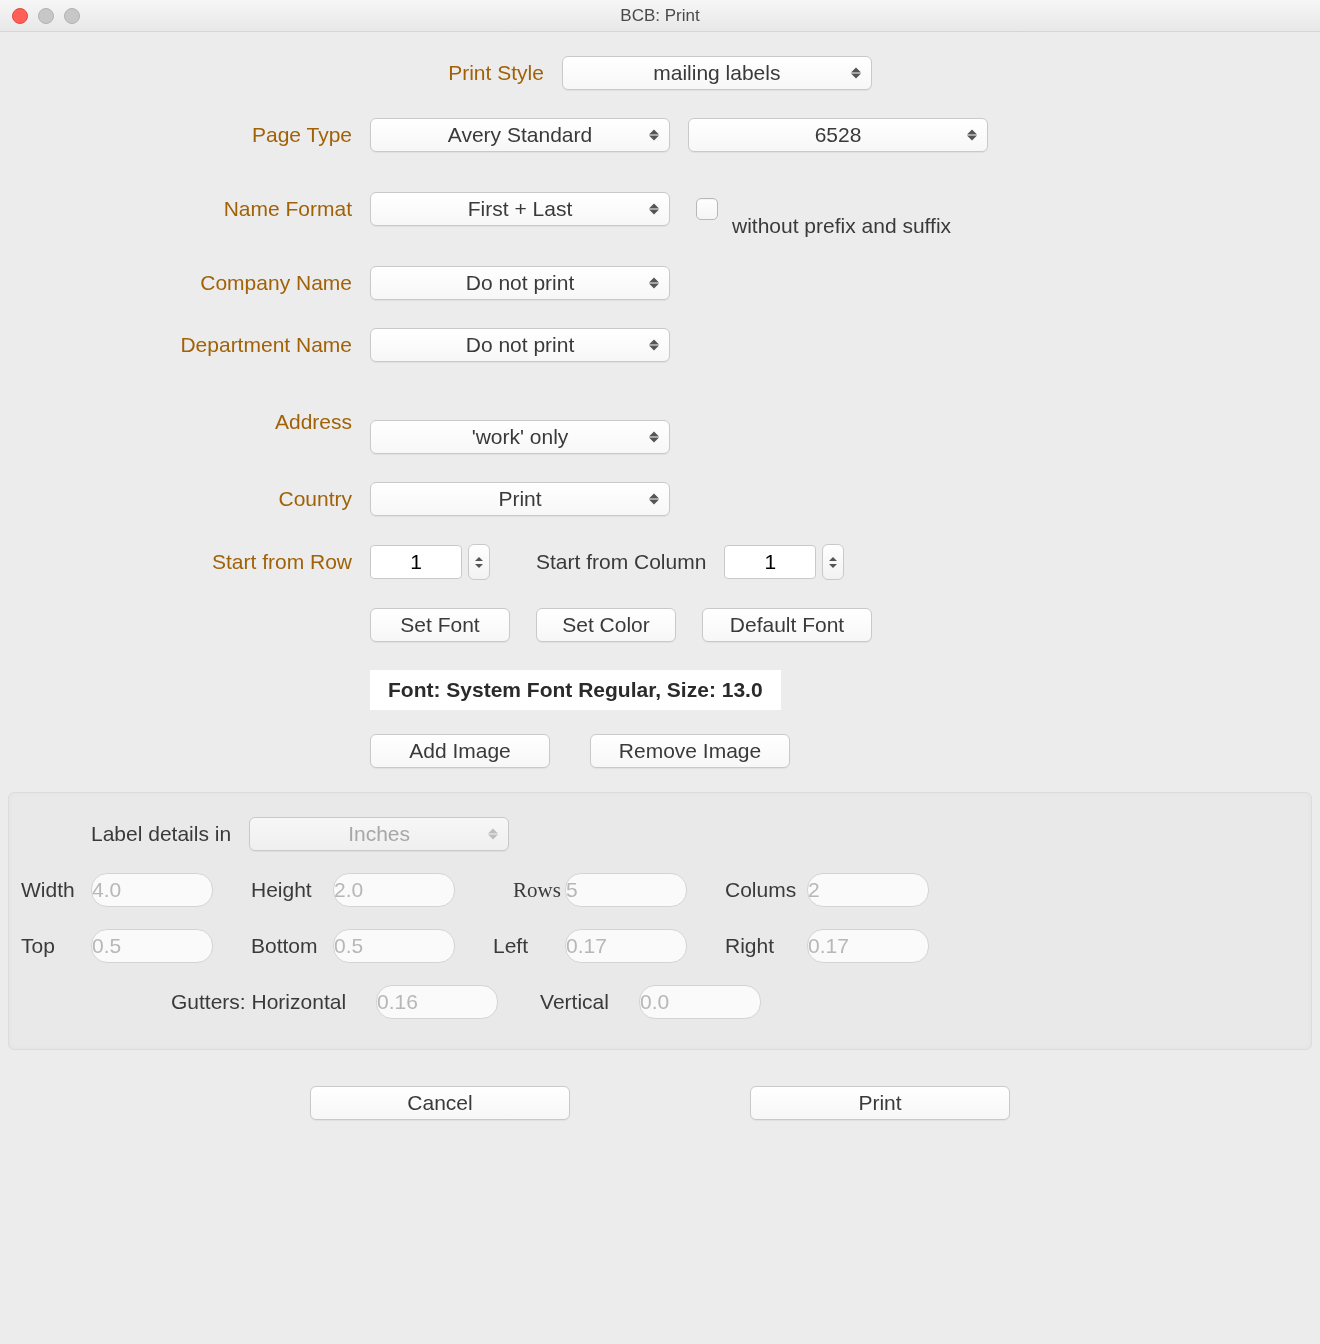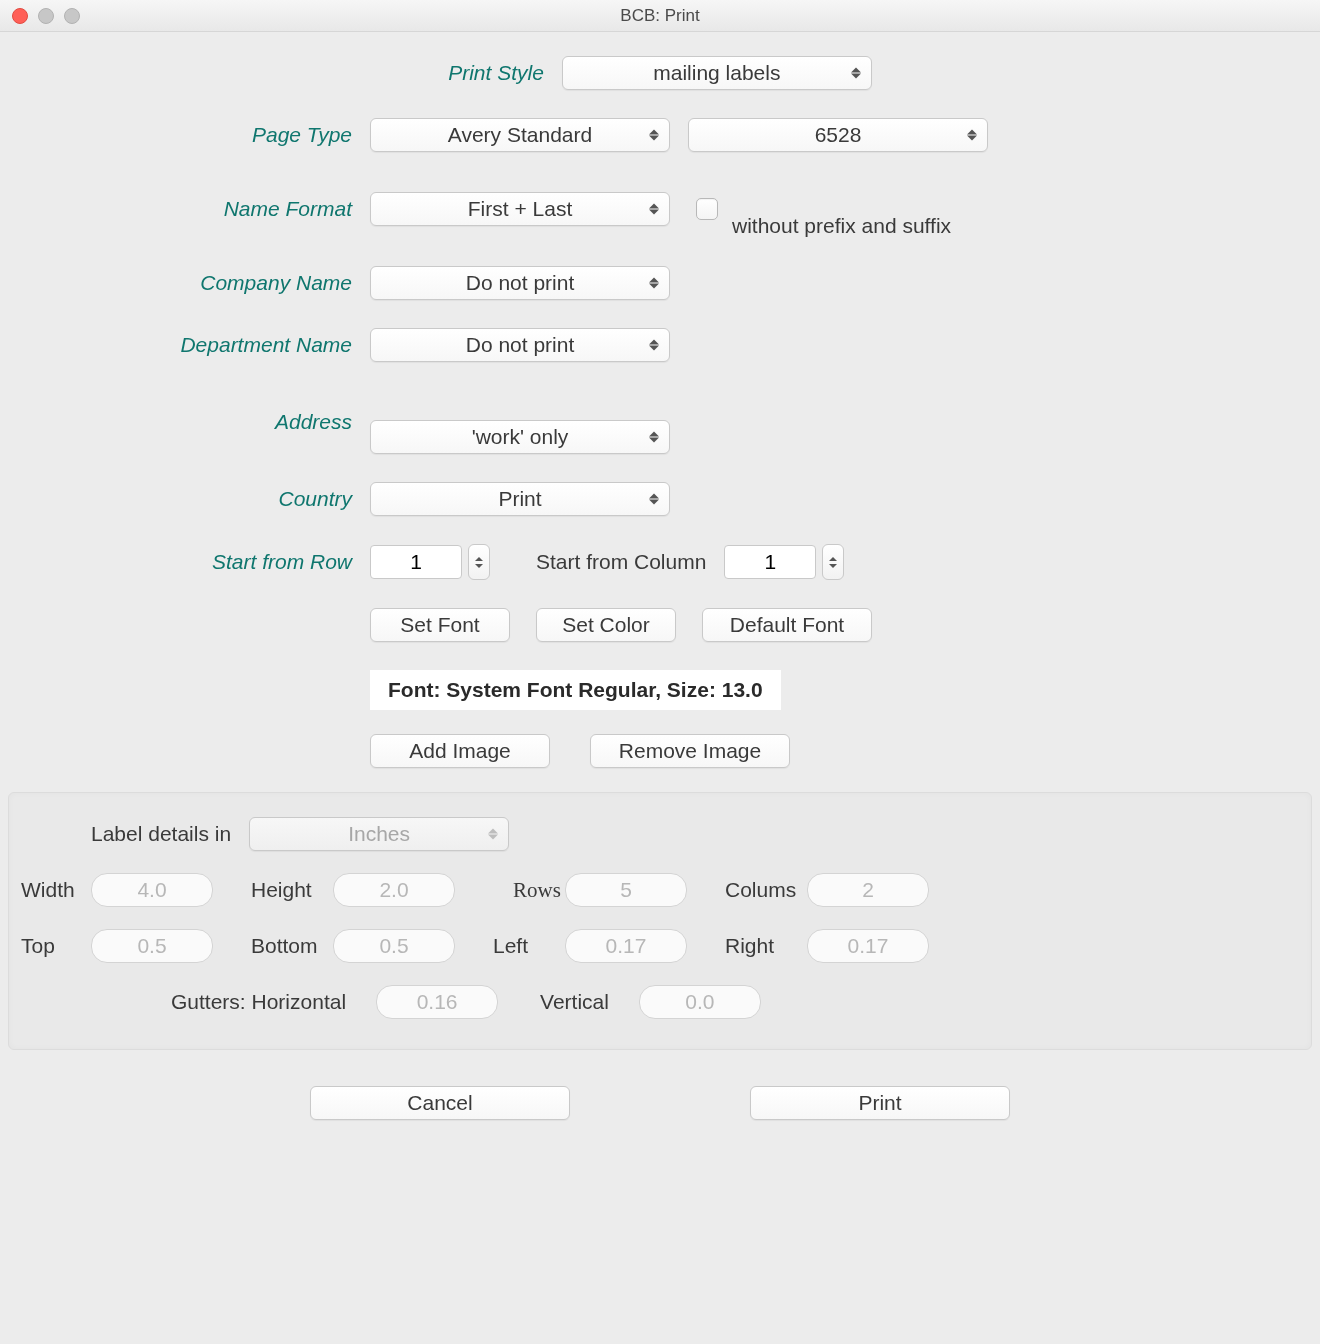--- a/index.html
+++ b/index.html
@@ -38,22 +38,21 @@
   display: flex;
   align-items: center;
   margin: 0 auto 28px auto;
   width: 1080px;
 }
 .label {
   width: 250px;
   text-align: right;
   padding-right: 18px;
   font-size: 21px;
-  color: #0f766e;
-  font-style: italic;
+  color: #a16207;
 }
 .select {
   position: relative;
   height: 34px;
   background: linear-gradient(#ffffff, #f7f7f7);
   border: 1px solid #c9c9c9;
   border-radius: 6px;
   display: flex;
   align-items: center;
   justify-content: center;
@@ -109,21 +108,21 @@
 
 .details-panel {
   margin: 18px 8px 0 8px; padding: 24px 12px 30px 12px;
   background: #e9e9e9; border: 1px solid #dcdcdc; border-radius: 6px;
   box-shadow: inset 0 0 6px rgba(0,0,0,0.03);
 }
 .detail-row { display: flex; align-items: center; margin-bottom: 22px; }
 .detlabel { font-size: 21px; color: #3a3a3a; }
 .detinput {
   width: 122px; height: 34px; border: 1px solid #d4d4d4; border-radius: 16px;
-  background: #fafafa; color: #b7b7b7; text-align: center; font-size: 21px;
+  background: #fafafa; color: #b7b7b7; text-align: left; font-size: 21px;
 }
 
 .footer {
   display: flex; justify-content: center; gap: 180px; margin-top: 36px;
 }
 .footer .btn { min-width: 260px; }
 input { font-family: inherit; }
 </style>
 </head>
 <body>

